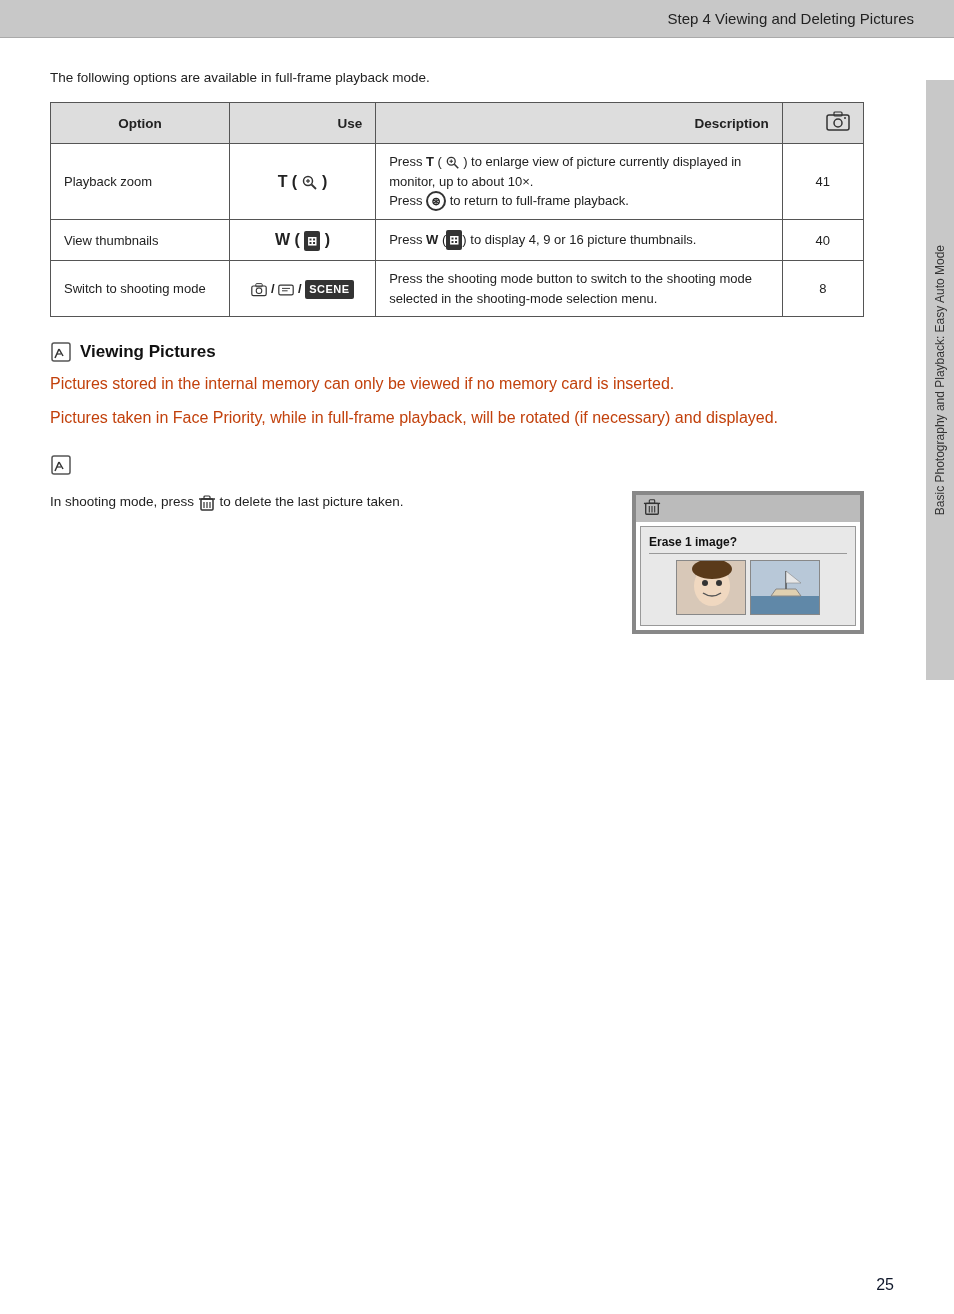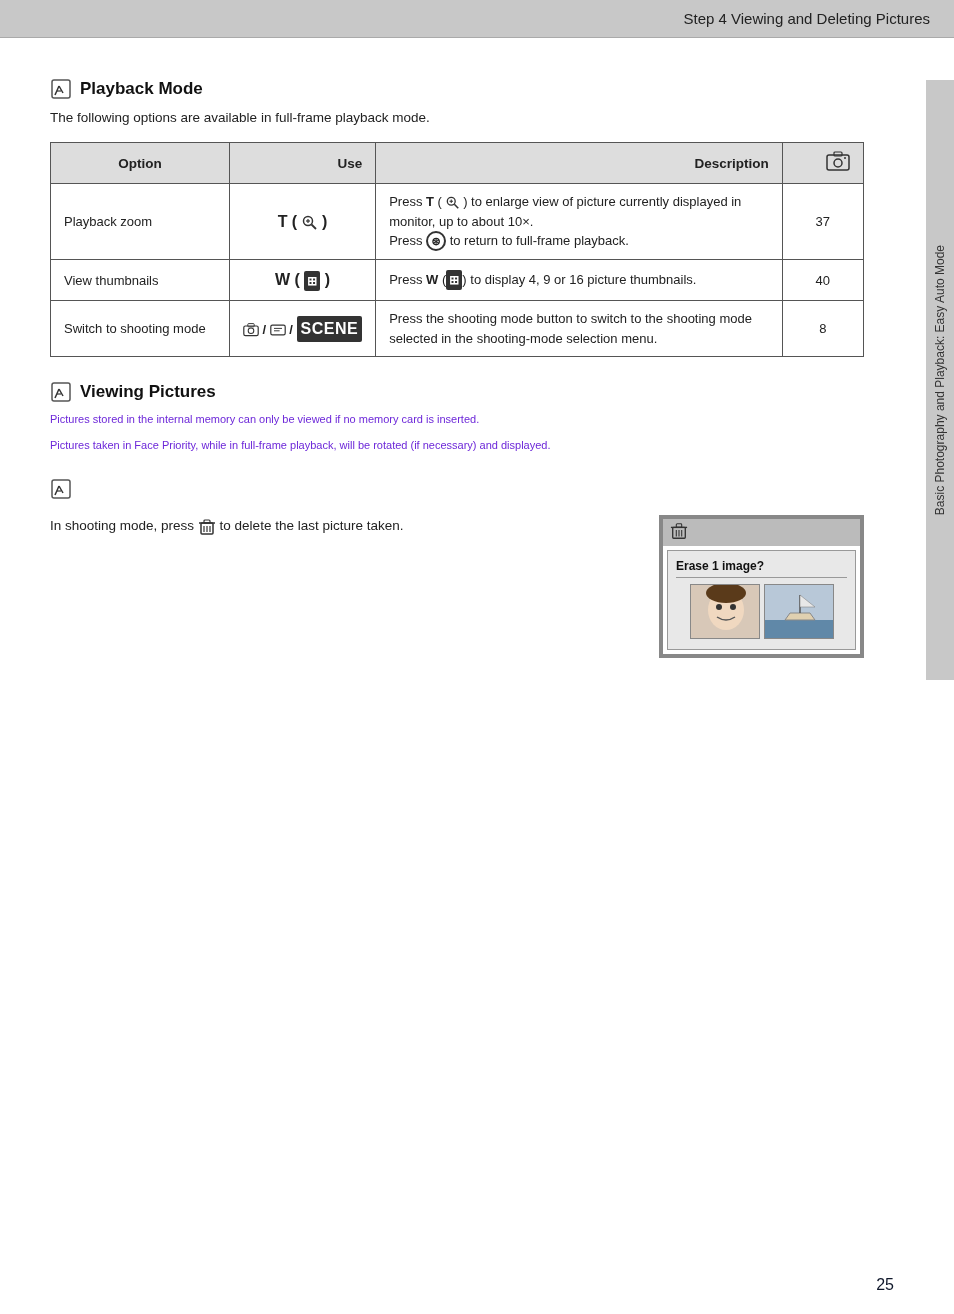--- a/index.html
+++ b/index.html
@@ -10,21 +10,21 @@
       background: #fff;
       font-family: 'Arial', sans-serif;
       font-size: 14px;
       color: #222;
       position: relative;
     }
 
     
     .header-bar {
       background: #c8c8c8;
-      padding: 10px 24px 10px 40px;
+      padding: 10px 40px 10px 40px;
       text-align: right;
       font-size: 15px;
       color: #222;
       font-weight: normal;
       border-bottom: 1px solid #aaa;
     }
 
     
     .side-tab {
       position: absolute;
@@ -153,56 +153,56 @@
       text-align: center;
       line-height: 16px;
       font-size: 11px;
       font-weight: bold;
     }
 
     .scene-tag {
       display: inline-block;
       background: #333;
       color: #fff;
-      font-size: 16px;
+      font-size: 11px;
       font-weight: bold;
       padding: 1px 4px;
       border-radius: 2px;
       letter-spacing: 0.5px;
     }
 
     
     .camera-icon-th {
       font-size: 16px;
     }
 
     
     .para-text {
-      font-size: 11px;
+      font-size: 16px;
       line-height: 1.6;
       margin-bottom: 8px;
-      color: #6d28d9;
+      color: #c2410c;
     }
 
     
     .delete-section {
       display: flex;
       align-items: flex-start;
       margin-top: 15px;
     }
 
     .delete-text {
       flex: 1;
       font-size: 13.5px;
       line-height: 1.6;
     }
 
     
     .camera-screen {
-      width: 205px;
+      width: 232px;
       flex-shrink: 0;
       border: 2px solid #888;
       background: #888;
       padding: 2px;
       position: relative;
     }
 
     .camera-screen-inner {
       background: #fff;
       position: relative;
@@ -290,31 +290,20 @@
 <div class="header-bar">
   <span>Step 4 Viewing and Deleting Pictures</span>
 </div>
 
 <div class="side-tab">
   <span class="side-tab-text">Basic Photography and Playback: Easy Auto Mode</span>
 </div>
 
 <div class="main-content">
 
-  <div class="section-header first-section">
-    <span class="pencil-icon">
-      <svg width="22" height="22" viewBox="0 0 22 22">
-        <rect x="2" y="2" width="18" height="18" rx="2" fill="none" stroke="#555" stroke-width="1.5"></rect>
-        <line x1="5" y1="17" x2="9" y2="8" stroke="#333" stroke-width="1.5"></line>
-        <line x1="9" y1="8" x2="13" y2="15" stroke="#333" stroke-width="1.5"></line>
-        <line x1="7" y1="13" x2="11" y2="13" stroke="#333" stroke-width="1.2"></line>
-      </svg>
-    </span>
-    <span class="section-title">Playback Mode</span>
-  </div>
 
   <p class="section-desc">The following options are available in full-frame playback mode.</p>
 
   <table class="options-table">
     <thead>
       <tr>
         <th class="col-option">
           <span>Option</span>
         </th>
         <th class="col-use">
@@ -357,21 +346,21 @@
           Press <strong>T</strong> (
           <svg width="14" height="14" viewBox="0 0 16 16" style="vertical-align:middle;">
             <circle cx="6" cy="6" r="4.5" fill="none" stroke="#333" stroke-width="1.5"></circle>
             <line x1="9.5" y1="9.5" x2="14" y2="14" stroke="#333" stroke-width="1.8"></line>
             <line x1="4" y1="6" x2="8" y2="6" stroke="#333" stroke-width="1.2"></line>
             <line x1="6" y1="4" x2="6" y2="8" stroke="#333" stroke-width="1.2"></line>
           </svg>
           ) to enlarge view of picture currently displayed in monitor, up to about 10×.<br>
           Press <span class="ok-btn"><strong>⊛</strong></span> to return to full-frame playback.
         </td>
-        <td>37</td>
+        <td>41</td>
       </tr>
 
       <tr>
         <td>View thumbnails</td>
         <td>
           <strong>W</strong>
           (
           <span class="btn-icon">⊞</span>
           )
         </td>

